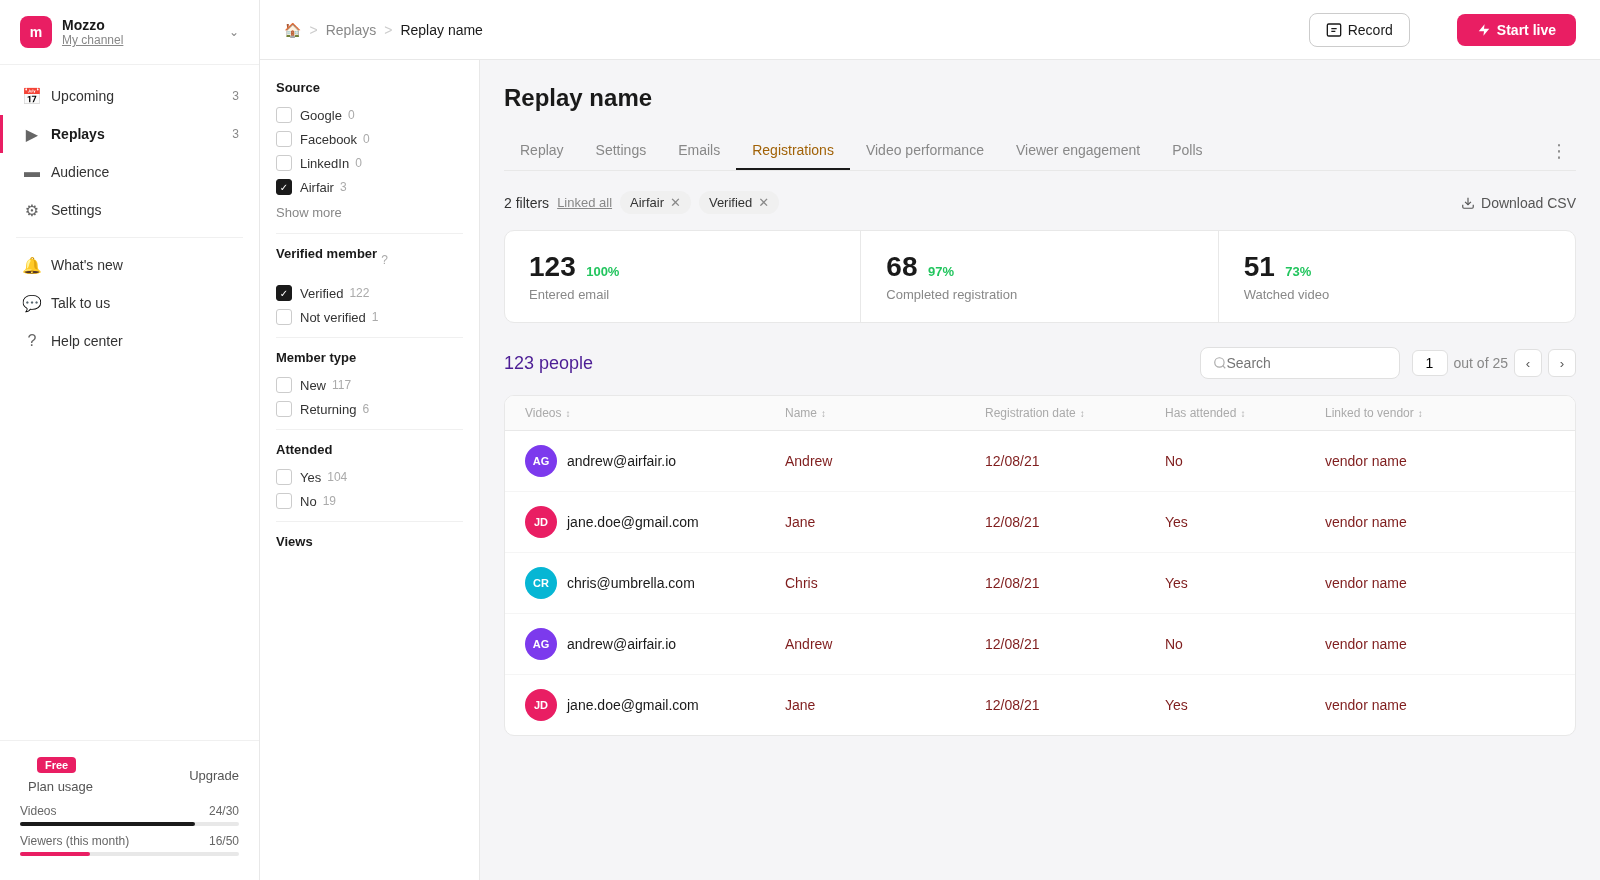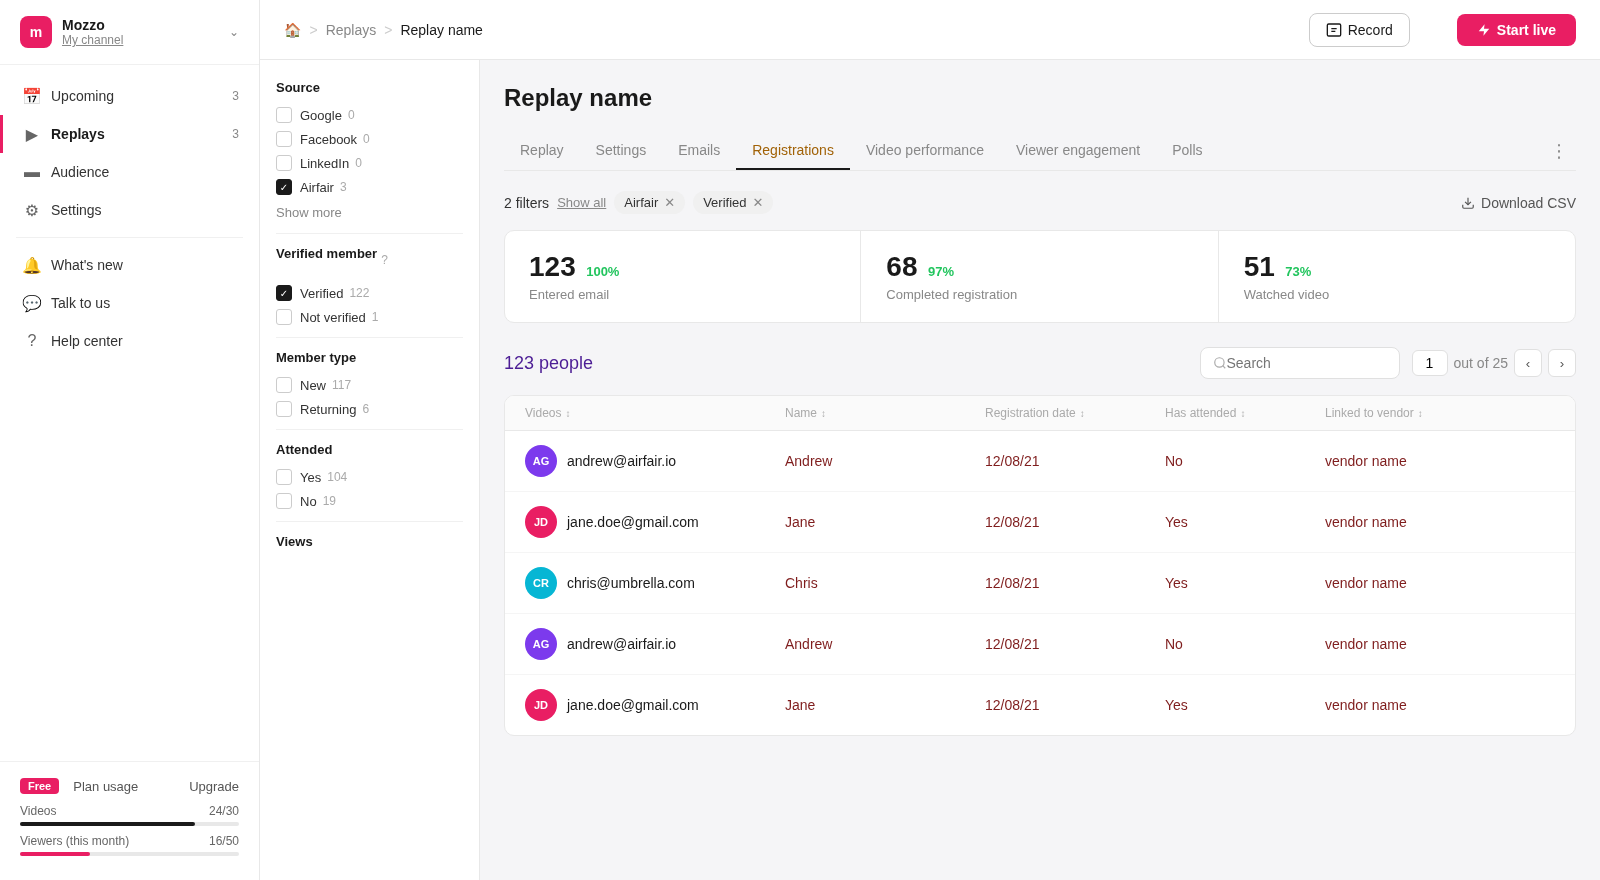--- a/index.html
+++ b/index.html
@@ -173,21 +173,21 @@
     <div class="nav-item">
       <div class="nav-item-left">
         <span class="nav-icon">?</span>
         <span class="nav-item-label">Help center</span>
       </div>
     </div>
   </div>
 
   <div class="sidebar-bottom">
     <div class="plan-row">
-      <div style="display:flex;align-items:center;gap:6px;">
+      <div style="display:flex;align-items:center;gap:6px;flex-direction:column;">
         <span class="plan-free-badge">Free</span>
         <span class="plan-label">Plan usage</span>
       </div>
       <span class="plan-upgrade">Upgrade</span>
     </div>
     <div class="usage-row">
       <span>Videos</span>
       <span>24/30</span>
     </div>
     <div class="usage-bar">
@@ -318,21 +318,21 @@
             <div class="tab">Video performance</div>
             <div class="tab">Viewer engagement</div>
             <div class="tab">Polls</div>
           </div>
           <div class="tabs-more">⋮</div>
         </div>
 
         <div class="filters-bar">
           <div class="filters-left">
             <span class="filter-count">2 filters</span>
-            <span class="clear-all">Show all</span>
+            <span class="clear-all">Linked all</span>
             <div class="filter-chip">
               <span>Airfair</span>
               <span class="filter-chip-x">✕</span>
             </div>
             <div class="filter-chip">
               <span>Verified</span>
               <span class="filter-chip-x">✕</span>
             </div>
           </div>
           <div class="download-csv">

